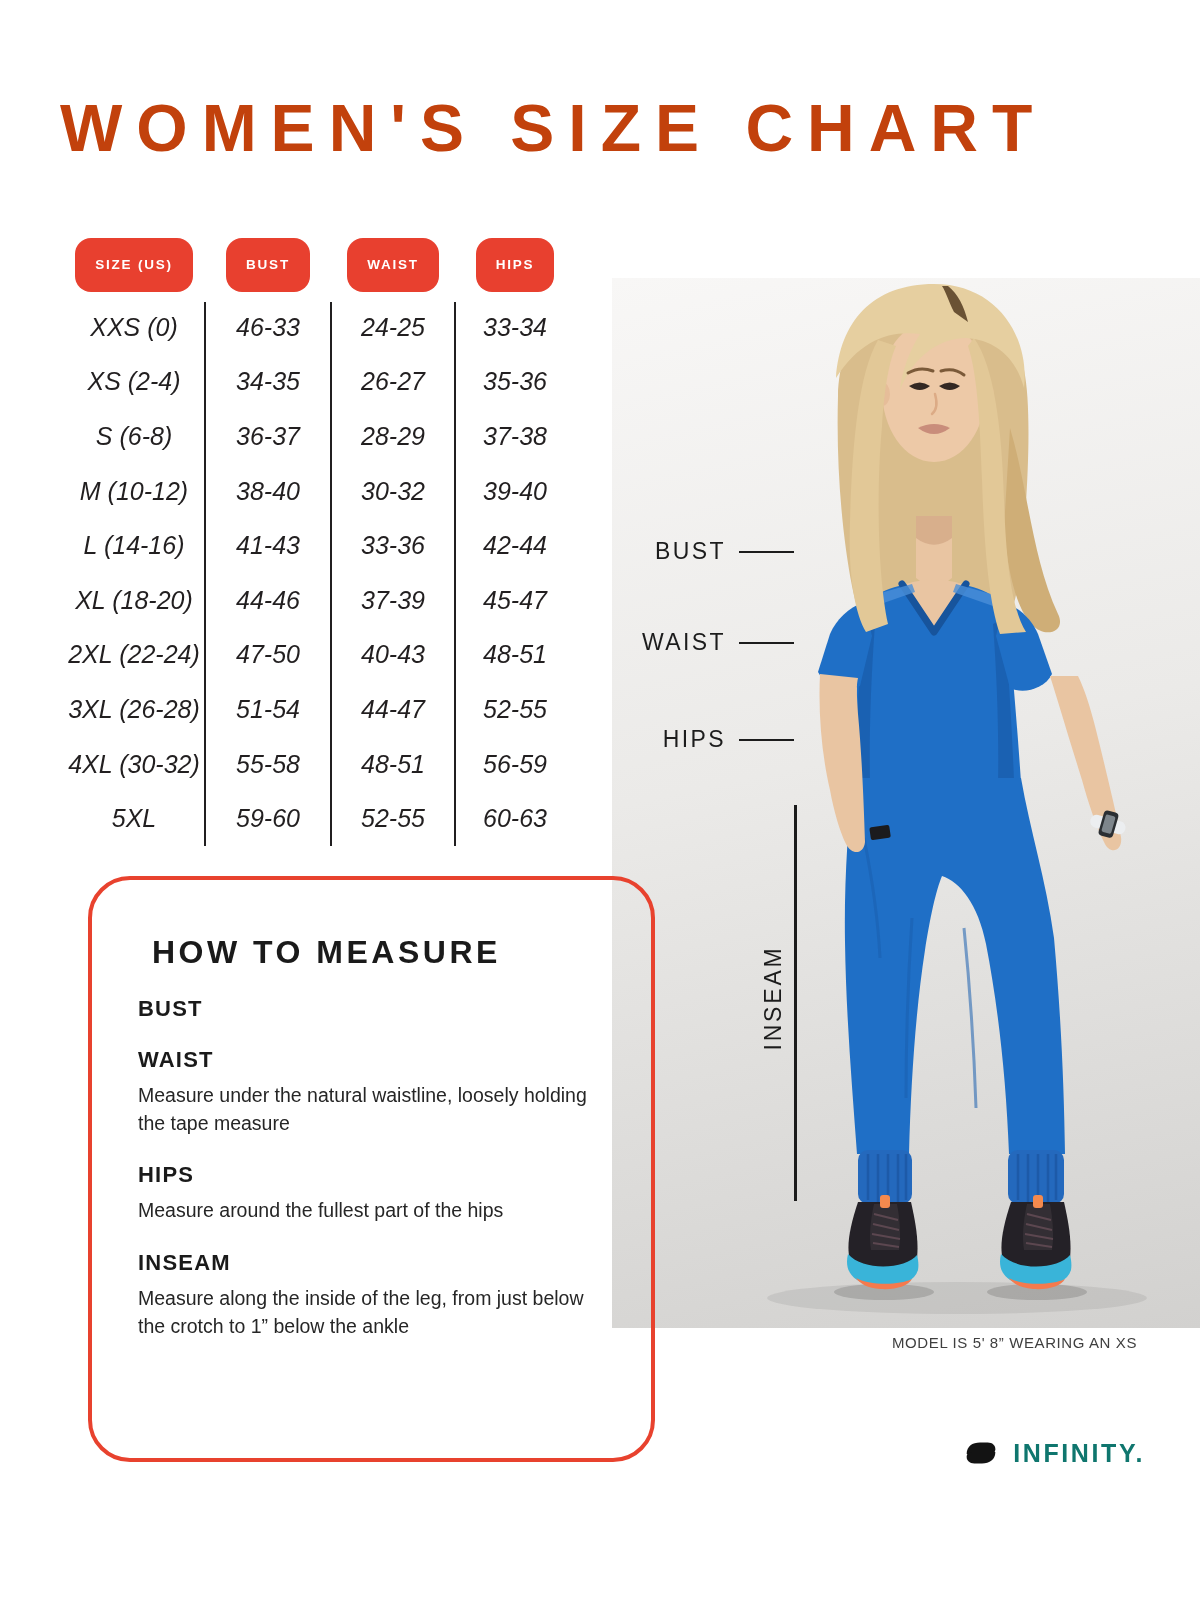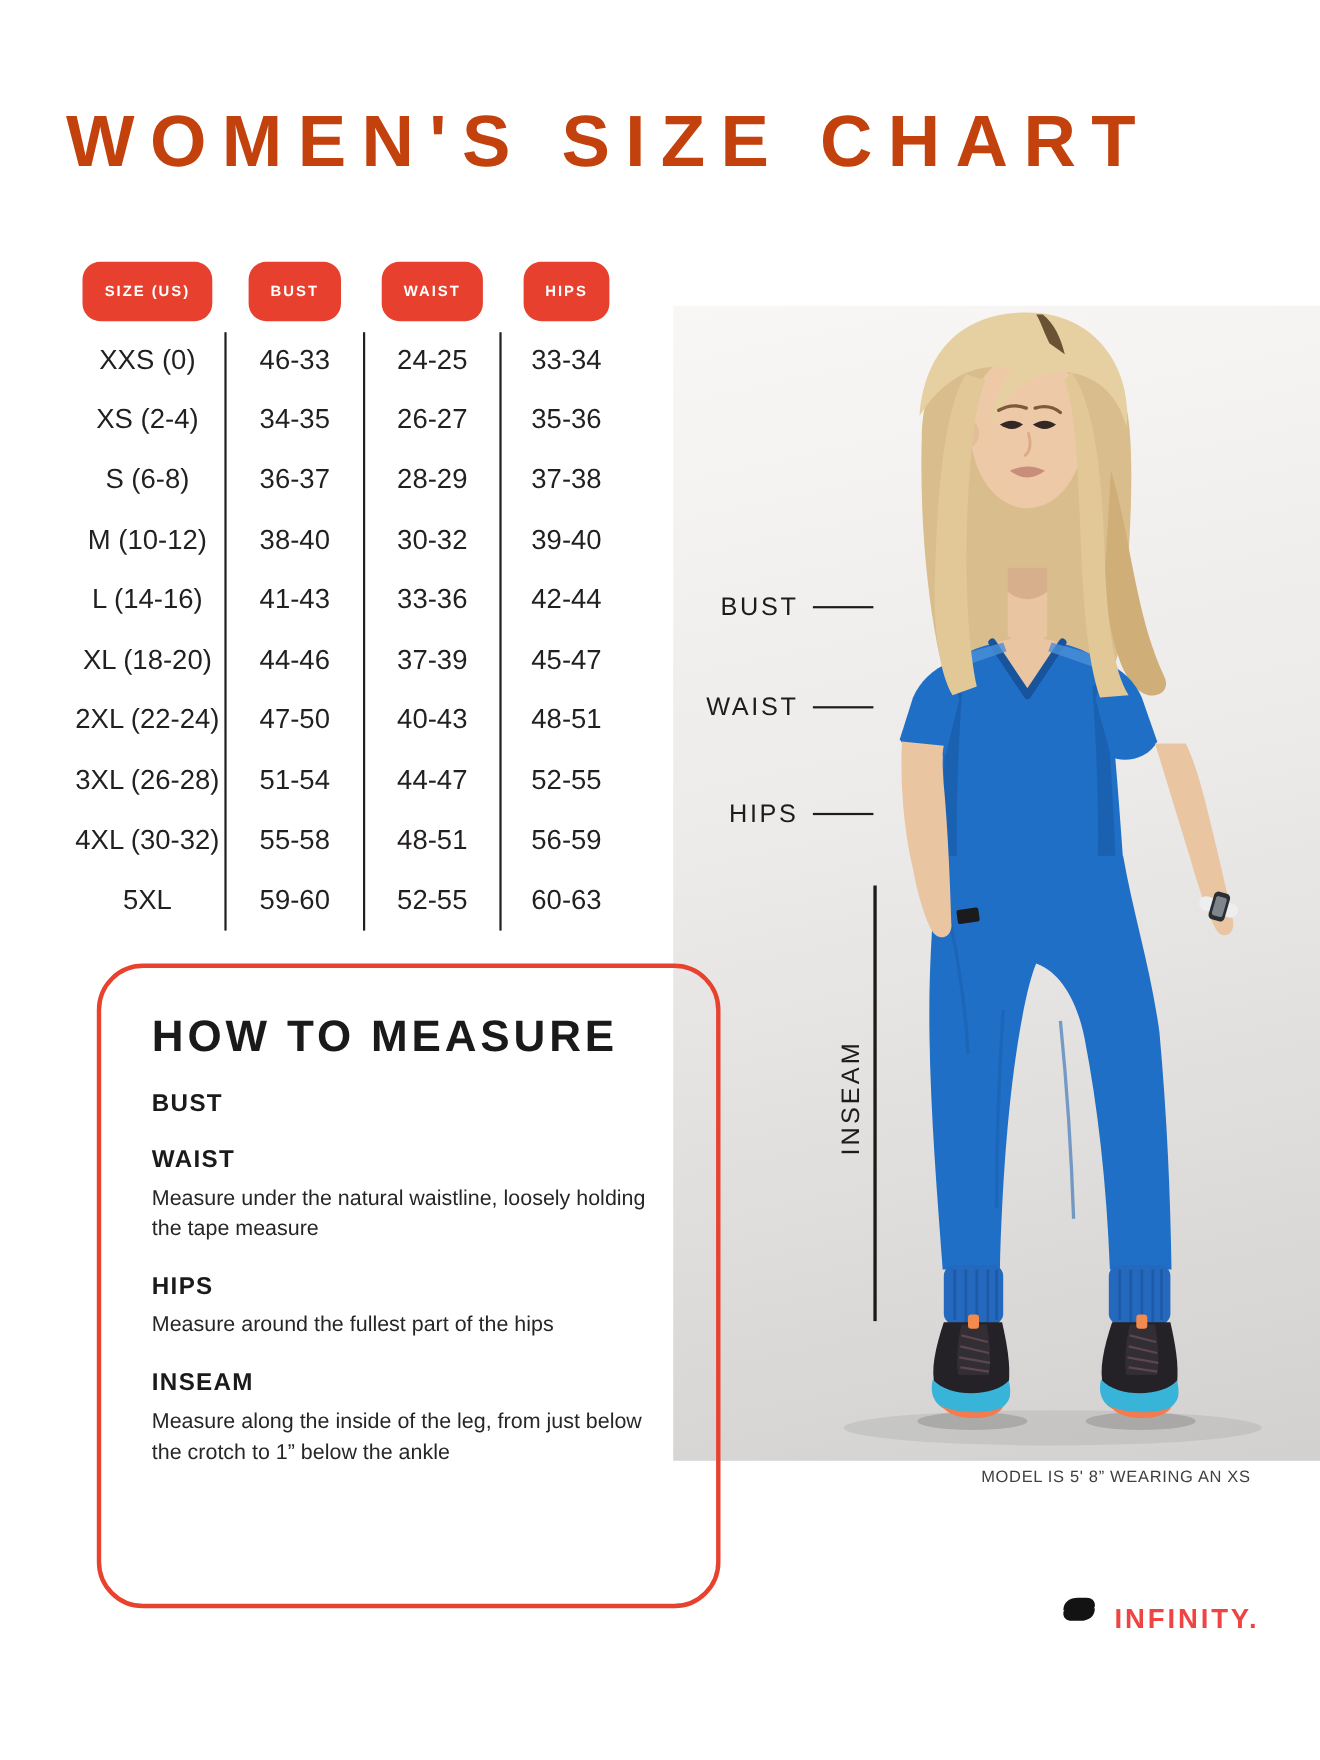--- a/index.html
+++ b/index.html
@@ -15,28 +15,28 @@
   .size-table{position:absolute;left:63px;top:238px;width:512px;}
   .pill-row,.t-row{display:grid;grid-template-columns:142px 126px 124px 120px;justify-items:center;align-items:center;}
   .pill-row{height:32px;}
   .pill{
     background:#e8402f;color:#ffffff;font-size:13.5px;font-weight:700;
     letter-spacing:1.8px;padding:20px 20px;border-radius:16px;white-space:nowrap;line-height:1;
   }
   .t-body{position:relative;margin-top:30px;}
   .sep{position:absolute;top:2px;width:2px;height:544px;background:#211f20;}
   .sep.s1{left:141px;} .sep.s2{left:267px;} .sep.s3{left:391px;}
-  .t-row{height:54.6px;font-size:25px;color:#221f20;}
+  .t-row{height:54.6px;font-size:25px;color:#221f20;font-style:italic;}
   
   .measure-box{
     position:absolute;left:88px;top:876px;width:567px;height:586px;
     border:4px solid #e8422e;border-radius:42px;box-sizing:border-box;
     padding:40px 30px 0 46px;z-index:3;
   }
-  .mb-heading{font-size:40px;font-weight:700;letter-spacing:3.5px;color:#1a1a1a;margin:0;}
+  .mb-heading{font-size:32px;font-weight:700;letter-spacing:3.5px;color:#1a1a1a;margin:14px;}
   .m-section{margin-top:25px;}
   .m-label{font-size:22px;font-weight:700;letter-spacing:1.2px;color:#1a1a1a;}
   .m-text{font-size:19.5px;color:#262626;line-height:1.42;margin-top:9px;width:452px;}
   
   .photo{
     position:absolute;left:612px;top:278px;width:588px;height:1050px;
     background:linear-gradient(168deg,#f8f7f6 0%,#ebeae8 45%,#d2d1cf 100%);
     z-index:1;
   }
   .model-svg{position:absolute;left:0;top:0;}
@@ -47,21 +47,21 @@
   .mrow.waist{left:14px;top:351px;}
   .mrow.hips{left:14px;top:448px;}
   .inseam-line{position:absolute;left:182px;top:527px;width:3px;height:396px;background:#1b1b1b;z-index:2;}
   .inseam-label{
     position:absolute;left:61px;top:707px;width:200px;height:26px;text-align:center;
     transform:rotate(-90deg);font-size:23px;letter-spacing:2.8px;color:#1c1c1c;z-index:2;
   }
   .caption{position:absolute;right:63px;top:1334px;font-size:15px;letter-spacing:0.6px;color:#3f3f3f;}
   
   .brand{position:absolute;right:55px;top:1438px;display:flex;align-items:center;gap:10px;}
-  .brand-text{font-size:25px;font-weight:700;letter-spacing:2.6px;color:#ef4444;margin-top:20px;}
+  .brand-text{font-size:25px;font-weight:700;letter-spacing:2.6px;color:#0f766e;}
 </style>
 </head>
 <body>
 
 <div class="page">
 
   <div class="title">WOMEN'S SIZE CHART</div>
 
   <div class="size-table">
     <div class="pill-row">

